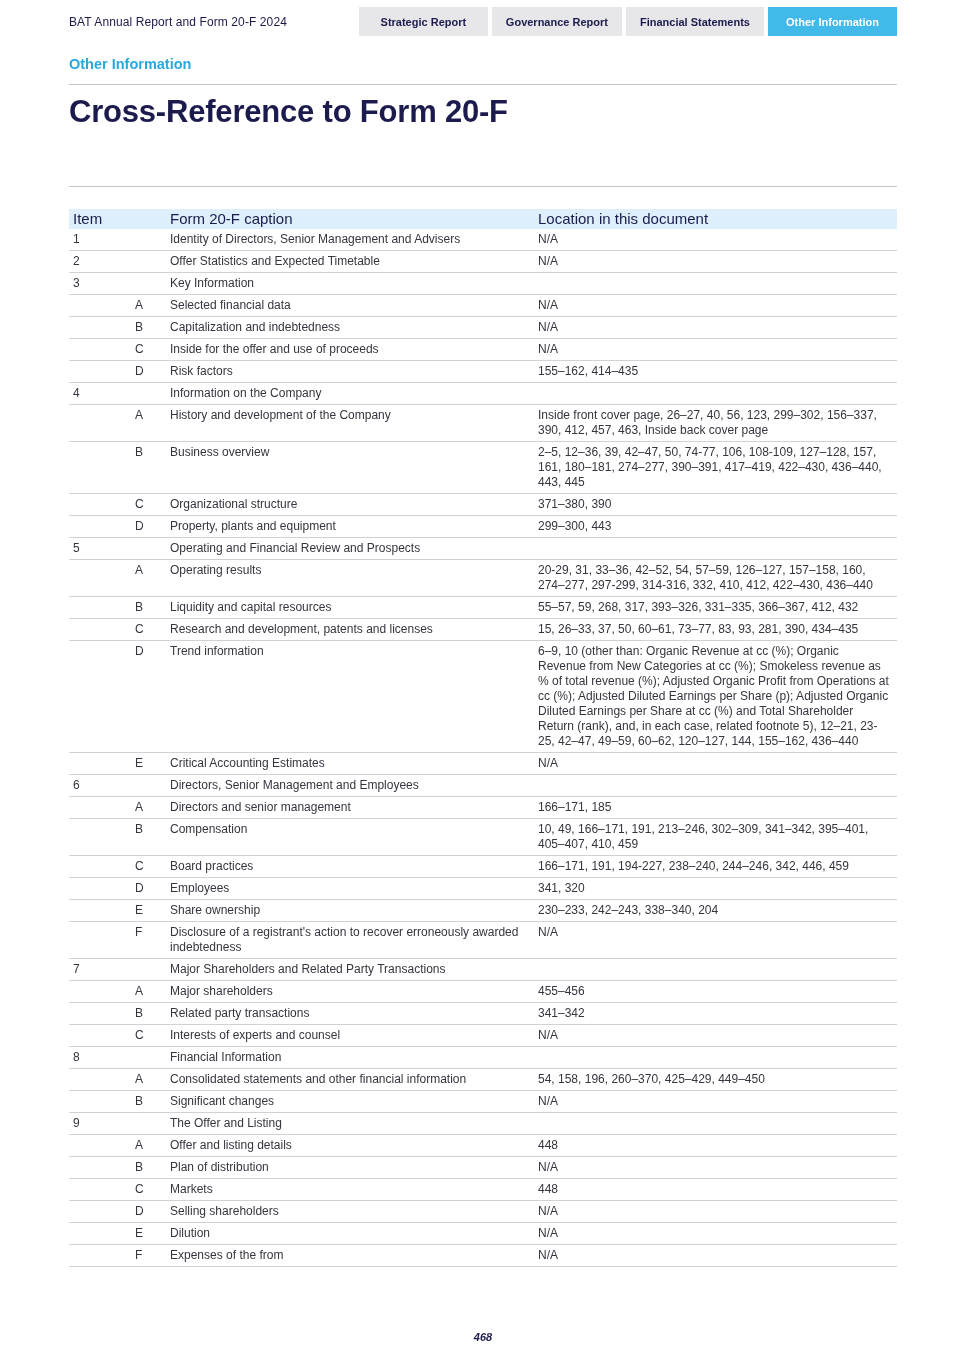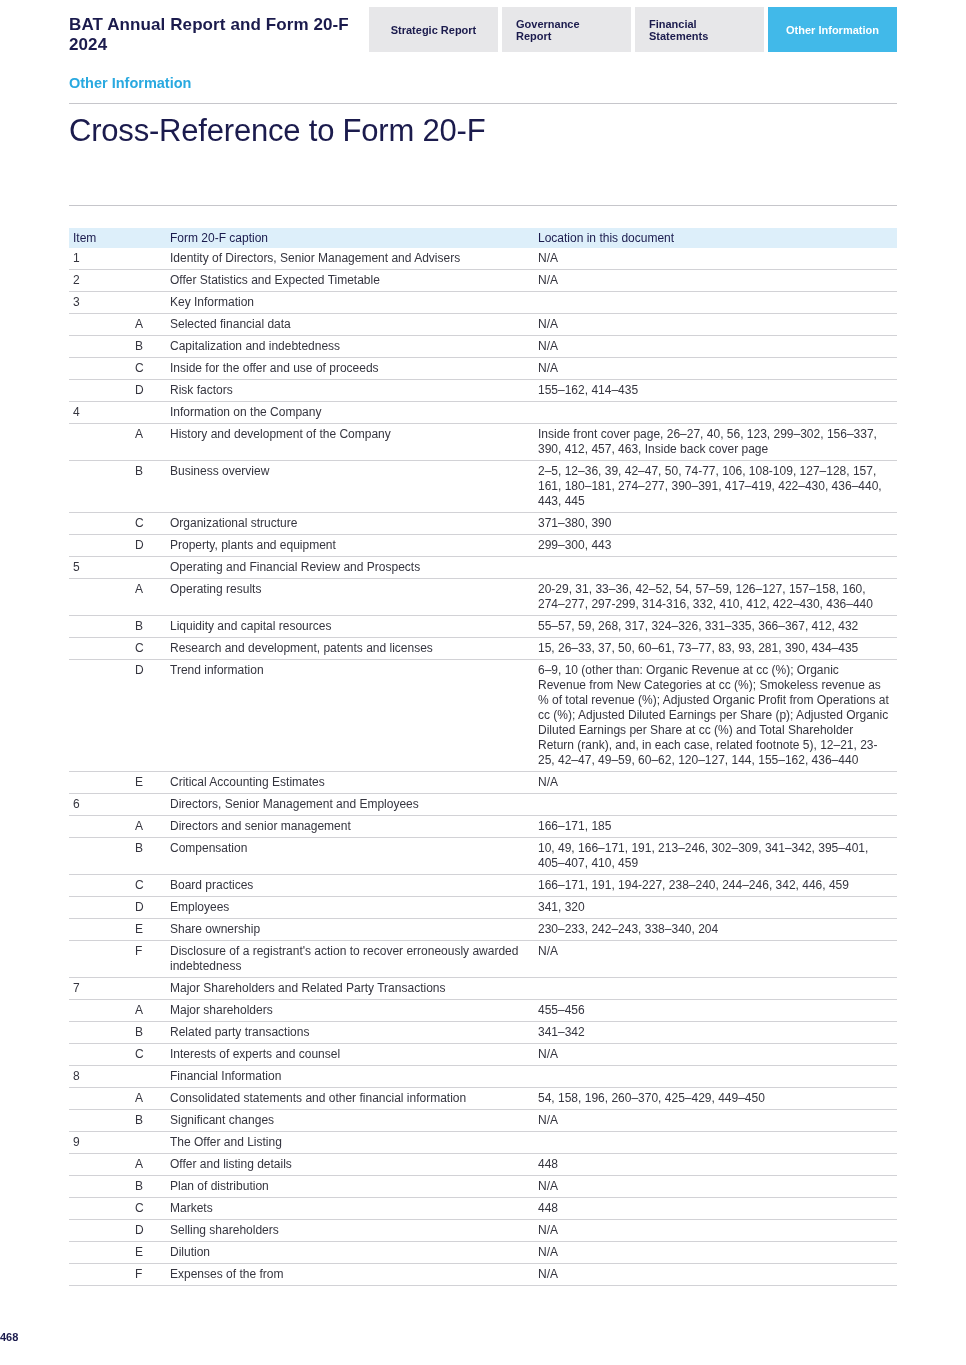--- a/index.html
+++ b/index.html
@@ -3,51 +3,51 @@
 <meta charset="utf-8">
 <style>
   * { margin:0; padding:0; box-sizing:border-box; }
   html,body { background:#ffffff; }
   body { font-family:"Liberation Sans", sans-serif; color:#35353f; }
   .page { position:relative; width:966px; height:1365px; background:#ffffff; overflow:hidden; margin:0 auto; }
   .content { padding:0 69px; }
 
   
   .top-bar { display:flex; justify-content:space-between; align-items:flex-start; padding-top:7px; }
-  .brand { font-size:17px; font-weight:bold; color:#1b1b4d; padding-top:8px; letter-spacing:0.1px; }
+  .brand { font-size:12px; font-weight:normal; color:#1b1b4d; padding-top:8px; letter-spacing:0.1px; }
   .tabs { display:flex; gap:4px; }
-  .tab { height:45px; min-width:129px; display:flex; align-items:center; justify-content:center;
+  .tab { height:29px; min-width:129px; display:flex; align-items:center; justify-content:center;
          padding:12px 14px; background:#e7e7e9; color:#1b1b4d; font-size:11px; font-weight:bold; cursor:pointer; }
   .tab.active { background:#41b9e9; color:#ffffff; }
 
   
   .section-label { color:#29a9e0; font-size:14.5px; font-weight:bold; margin-top:20px; }
   .rule { border-top:1px solid #c6c6cb; height:0; }
   .rule-1 { margin-top:12px; }
-  .page-title { font-size:31px; font-weight:normal; color:#1b1b4d; margin-top:9px; letter-spacing:-0.2px; }
+  .page-title { font-size:31px; font-weight:bold; color:#1b1b4d; margin-top:9px; letter-spacing:-0.2px; }
   .rule-2 { margin-top:56px; }
 
   
   table.crossref { width:100%; border-collapse:collapse; table-layout:fixed; margin-top:22px; }
   col.c-item { width:101px; }
   col.c-caption { width:368px; }
   col.c-loc { width:359px; }
-  thead th { background:#ddeffa; font-size:12px; font-weight:normal; color:#1b1b4d; text-align:left;
+  thead th { background:#ddeffa; font-size:15px; font-weight:normal; color:#1b1b4d; text-align:left;
              padding:4px 8px 4px 0; line-height:12px; }
   thead th.first { padding-left:4px; }
   tbody td { font-size:12px; color:#35353f; vertical-align:top; line-height:15px;
              padding:3px 8px 3px 0; border-bottom:1px solid #d2d2d6; }
   tbody td.item-cell { padding-left:4px; }
   .item-inner { display:flex; }
   .item-num { display:inline-block; width:62px; flex:0 0 62px; }
   .item-letter { display:inline-block; }
 
   
-  .page-footer { position:absolute; left:0; right:0; bottom:22px; 
-                 font-size:11px; font-weight:bold; color:#1b1b4d; }
+  .page-footer { position:absolute; left:0; right:0; bottom:22px; text-align:center;
+                 font-size:11px; font-weight:bold; color:#1b1b4d;font-style:italic; }
 </style>
 </head>
 <body>
 
 <div class="page">
   <div class="content">
 
     <div class="top-bar">
       <div class="brand">BAT Annual Report and Form 20-F 2024</div>
       <nav class="tabs">
@@ -235,21 +235,21 @@
   </tr>
 
   <tr>
     <td class="item-cell">
       <span class="item-inner">
         <span class="item-num"></span>
         <span class="item-letter">B</span>
       </span>
     </td>
     <td>Liquidity and capital resources</td>
-    <td>55–57, 59, 268, 317, 324–326, 331–335, 366–367, 412, 432</td>
+    <td>55–57, 59, 268, 317, 393–326, 331–335, 366–367, 412, 432</td>
   </tr>
 
   <tr>
     <td class="item-cell">
       <span class="item-inner">
         <span class="item-num"></span>
         <span class="item-letter">C</span>
       </span>
     </td>
     <td>Research and development, patents and licenses</td>

